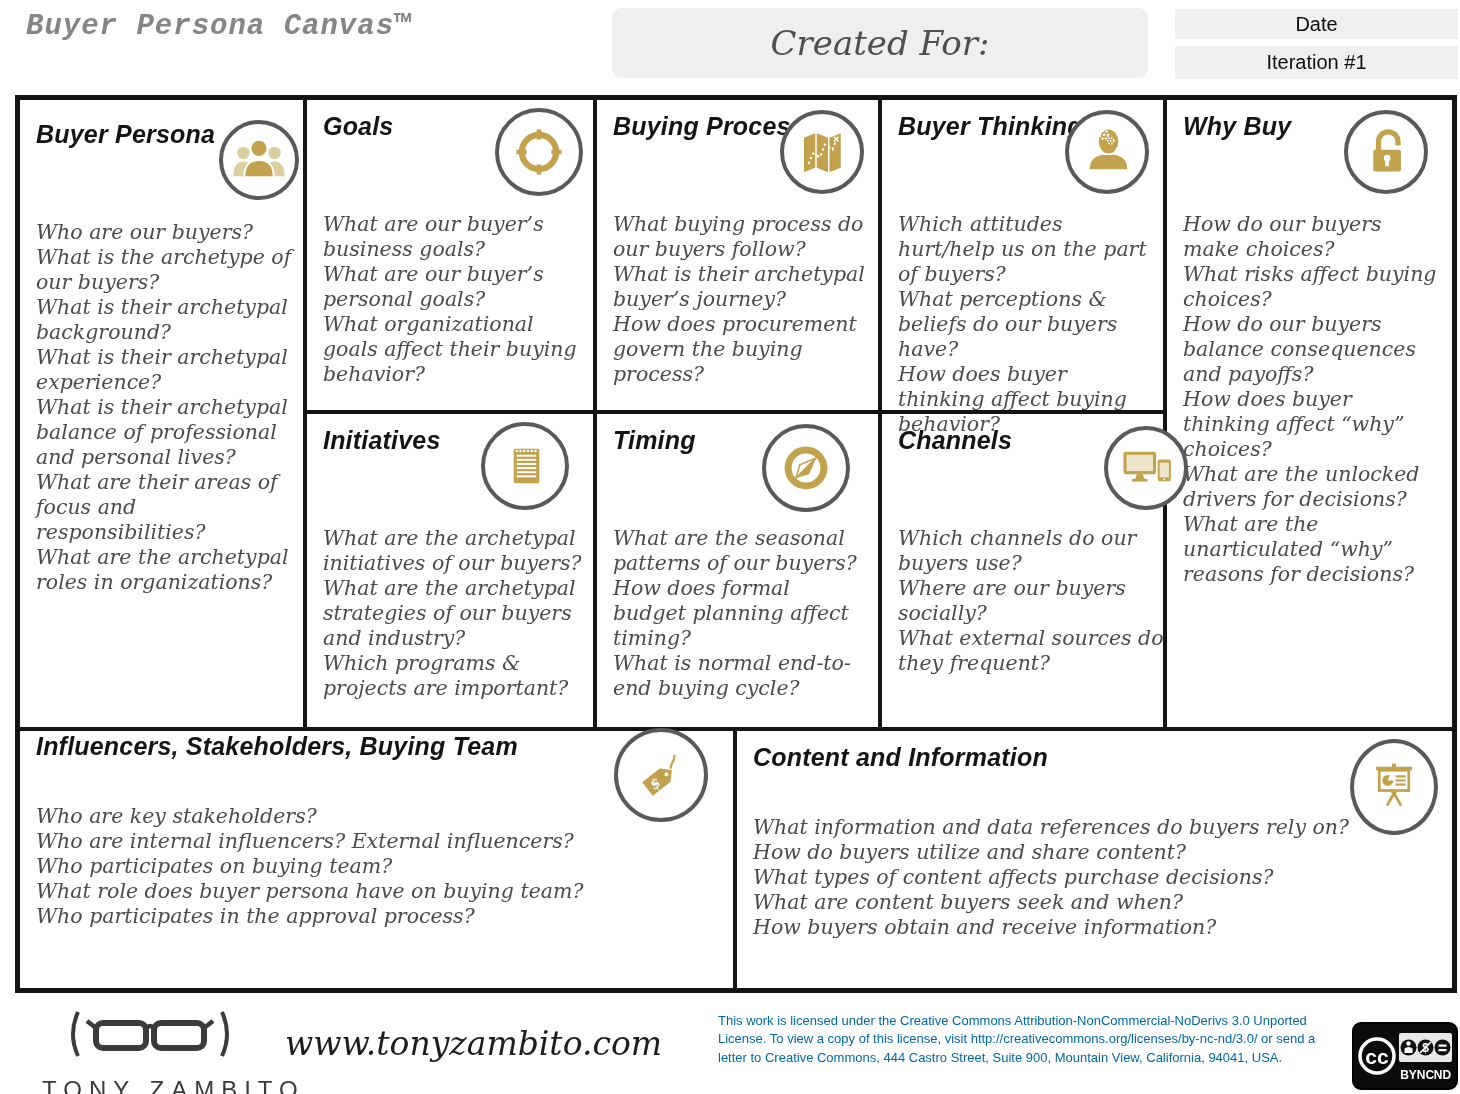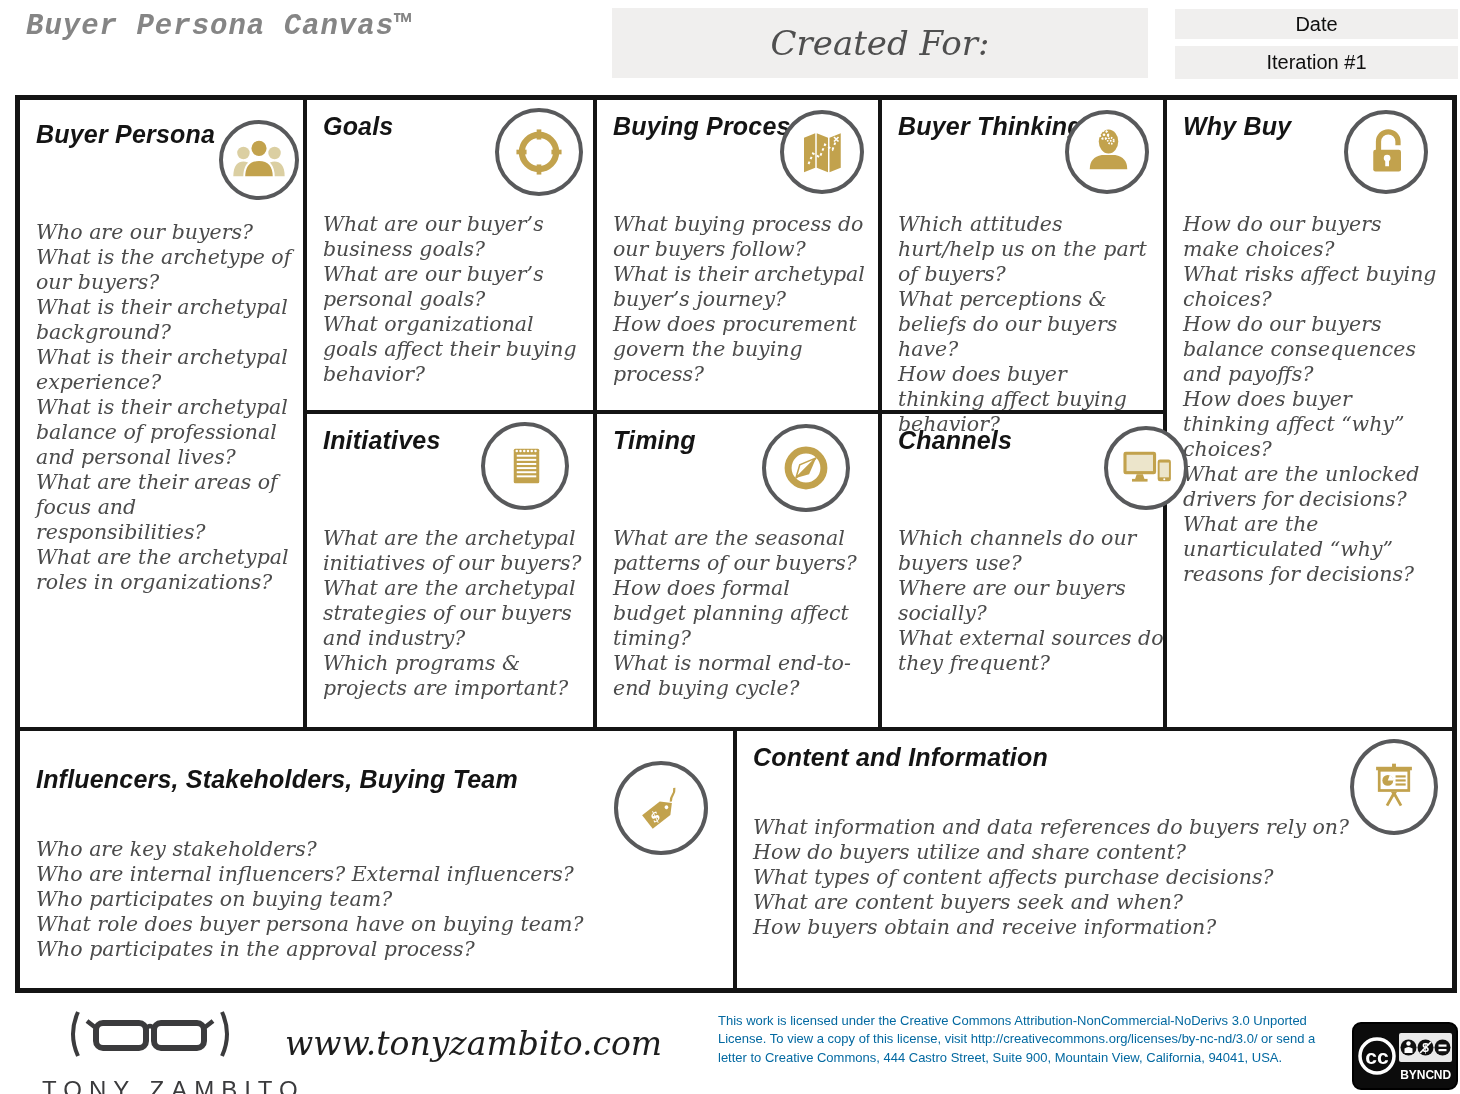--- a/index.html
+++ b/index.html
@@ -9,21 +9,21 @@
     font-family:"Liberation Sans", sans-serif;
   }
   
   .main-title {
     position:absolute; left:26px; top:10px;
     font-family:Liberation Mono, monospace; font-style:italic; font-weight:bold;
     font-size:29px; color:#858585; letter-spacing:1px;
   }
   .created-for-box {
     position:absolute; left:612px; top:8px; width:536px; height:70px;
-    background:#f0efee; display:flex; align-items:center; justify-content:center;
+    background:#f0efee; display:flex; align-items:center; justify-content:center;border-radius:9px;
   }
   .created-for-box span {
     font-family:"DejaVu Serif", serif; font-style:italic; font-size:34px; color:#4f4f4f;
   }
   .date-box, .iteration-box {
     position:absolute; left:1175px; width:283px; background:#f0efee;
     display:flex; align-items:center; justify-content:center;
     font-size:20px; color:#0f0f0f;
   }
   .date-box { top:9px; height:30px; }
@@ -233,21 +233,21 @@
           <rect x="51" y="25" width="17" height="28" rx="3" fill="#c2a24d"></rect>
           <rect x="53.5" y="29" width="12" height="19" fill="#ece5cb"></rect>
           <circle cx="59.5" cy="50.5" r="1.3" fill="#fff"></circle>
         </svg>
       </div>
       <div class="cell-body body-top">Which channels do our buyers use?
 Where are our buyers socially?
 What external sources do they frequent?</div>
     </div>
 
-    <div class="cell" style="left:0; top:653px; width:713px; height:288px;">
+    <div class="cell" style="left:0; top:620px; width:713px; height:288px;">
       <div class="cell-title">Influencers, Stakeholders, Buying Team</div>
       <div class="icon-circle" style="right:25px; top:8px; width:94px; height:94px;">
         <svg width="62" height="62" viewBox="0 0 72 72">
           <g transform="rotate(-38 36 40)">
             <path d="M16,30 L42,30 L52,40 L42,50 L16,50 Z" fill="#c2a24d"></path>
             <circle cx="44" cy="40" r="2.2" fill="#fff"></circle>
             <text x="27" y="46" font-family="DejaVu Serif, serif" font-style="italic" font-weight="bold" font-size="16" fill="#fff" text-anchor="middle">$</text>
             <path d="M52,38 C57,31 60,36 65,28" fill="none" stroke="#c2a24d" stroke-width="2.6"></path>
           </g>
         </svg>

